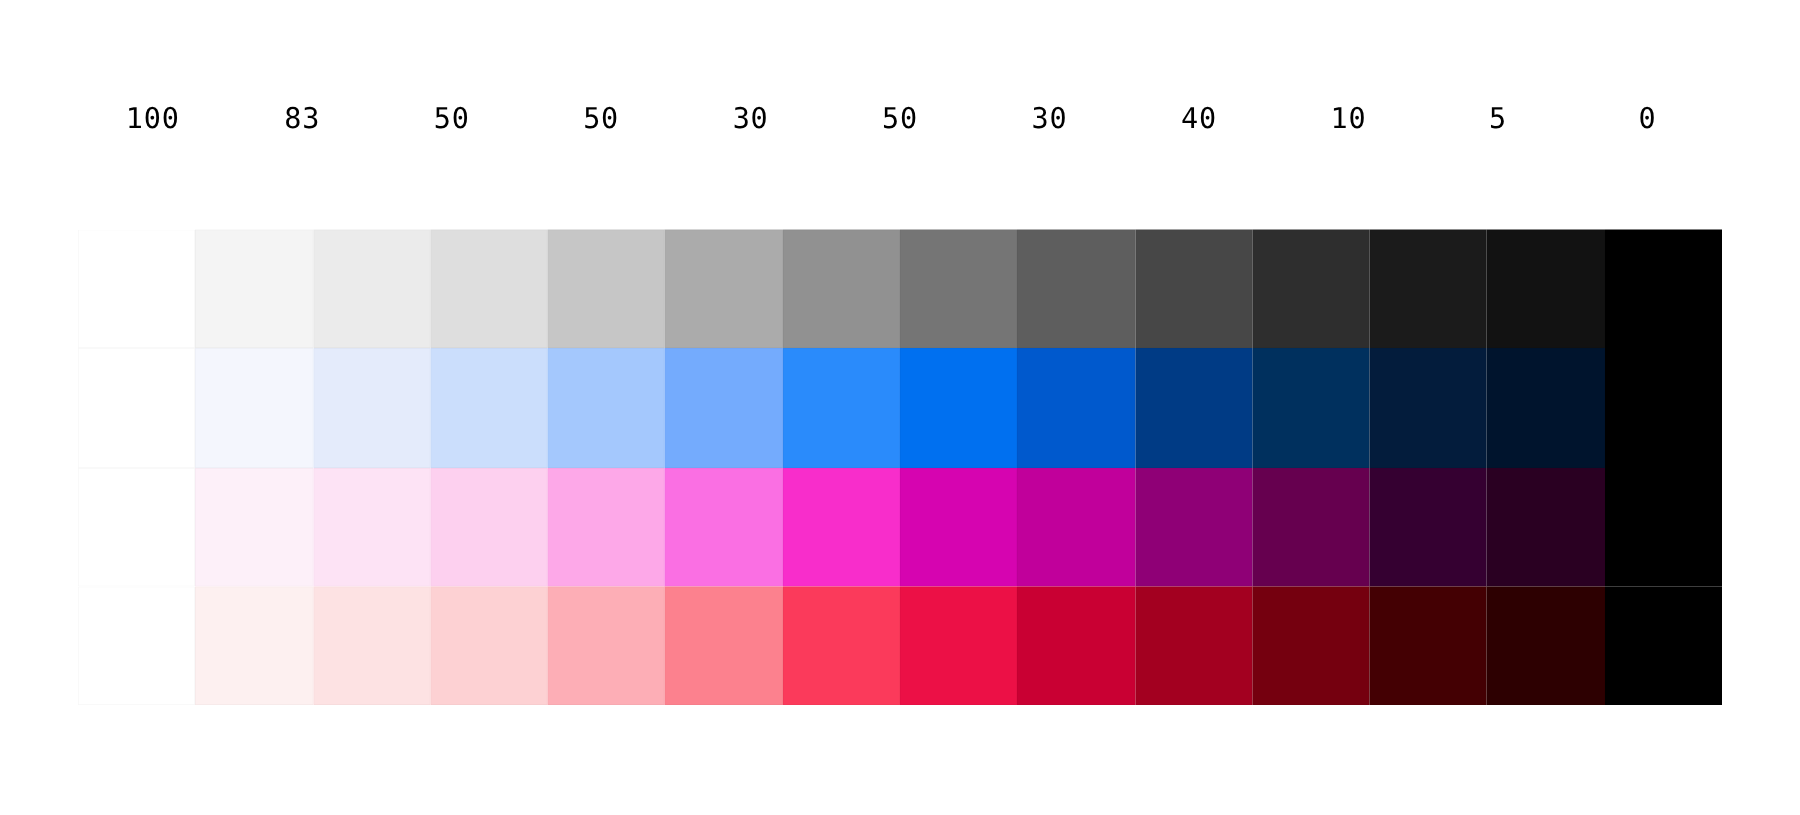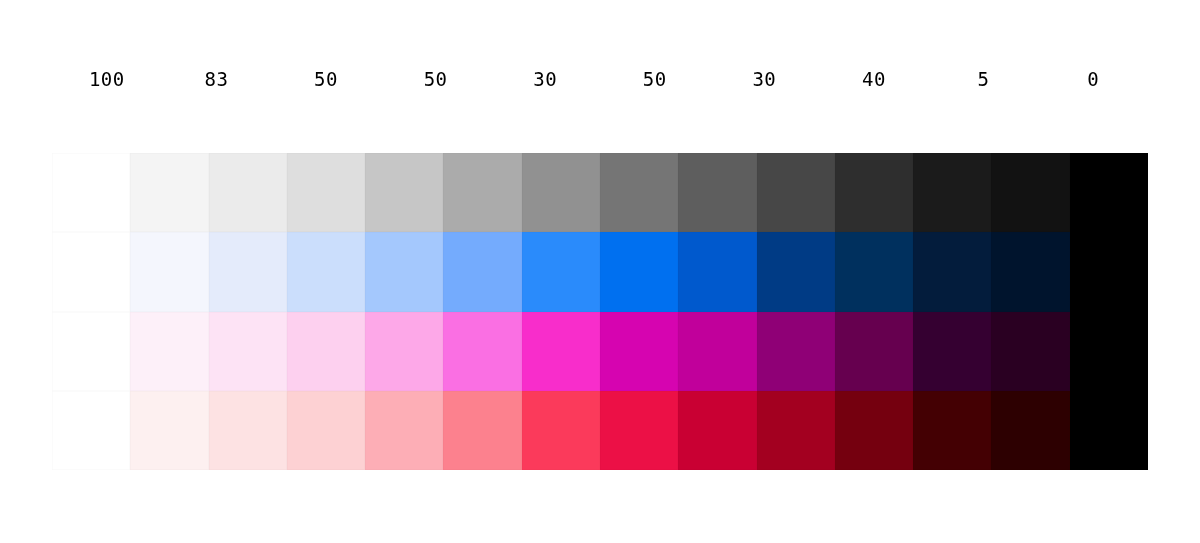--- a/index.html
+++ b/index.html
@@ -70,20 +70,21 @@
 
   <div id="scale-header">
       <div class="scale-label">100</div>
       <div class="scale-label">83</div>
       <div class="scale-label">50</div>
       <div class="scale-label">50</div>
       <div class="scale-label">30</div>
       <div class="scale-label">50</div>
       <div class="scale-label">30</div>
       <div class="scale-label">40</div>
+      <div class="scale-label">10</div>
       <div class="scale-label">5</div>
       <div class="scale-label">0</div>
     </div>
 
   <div id="swatch-grid">
       <div class="swatch-row">
         <div class="swatch-cell" style="background-color: rgb(255, 255, 255);"></div>
         <div class="swatch-cell" style="background-color: rgb(244, 244, 244);"></div>
         <div class="swatch-cell" style="background-color: rgb(235, 235, 235);"></div>
         <div class="swatch-cell" style="background-color: rgb(222, 222, 222);"></div>

